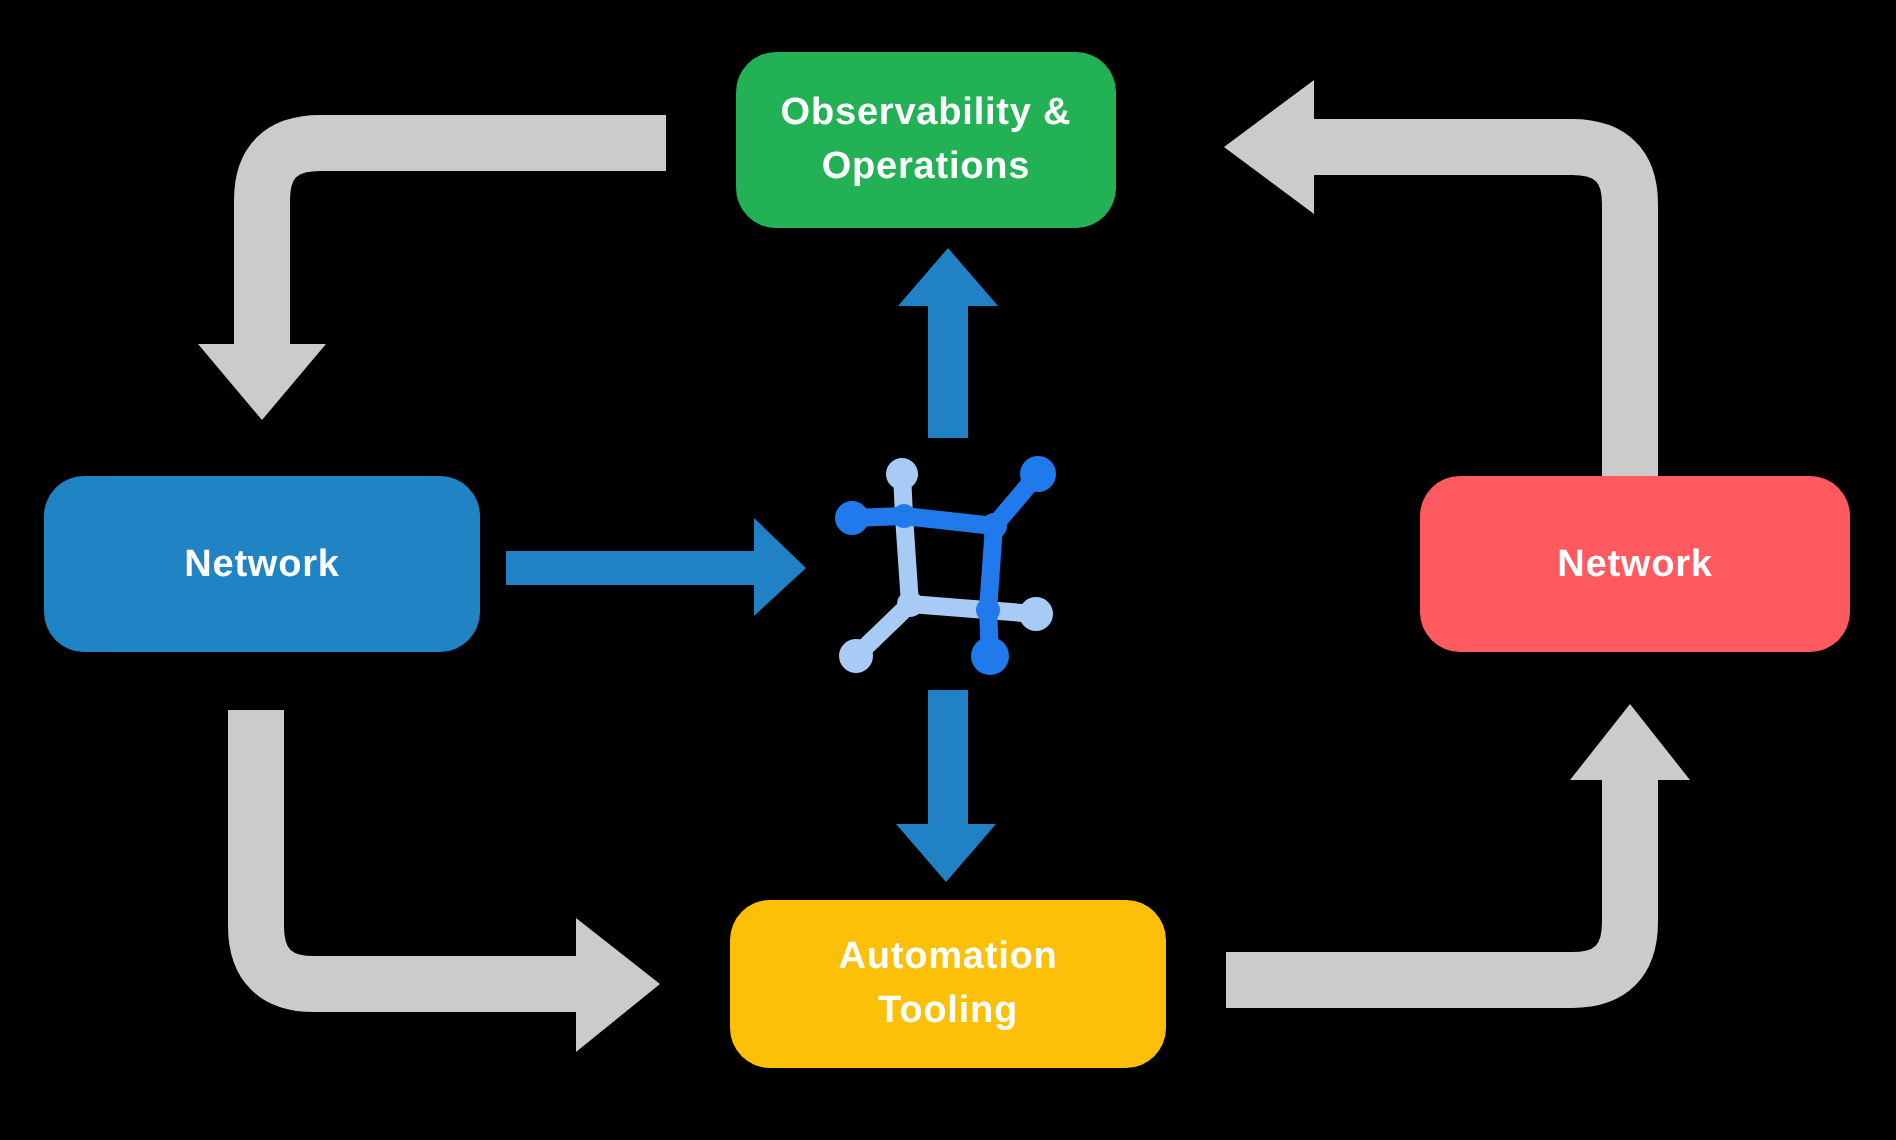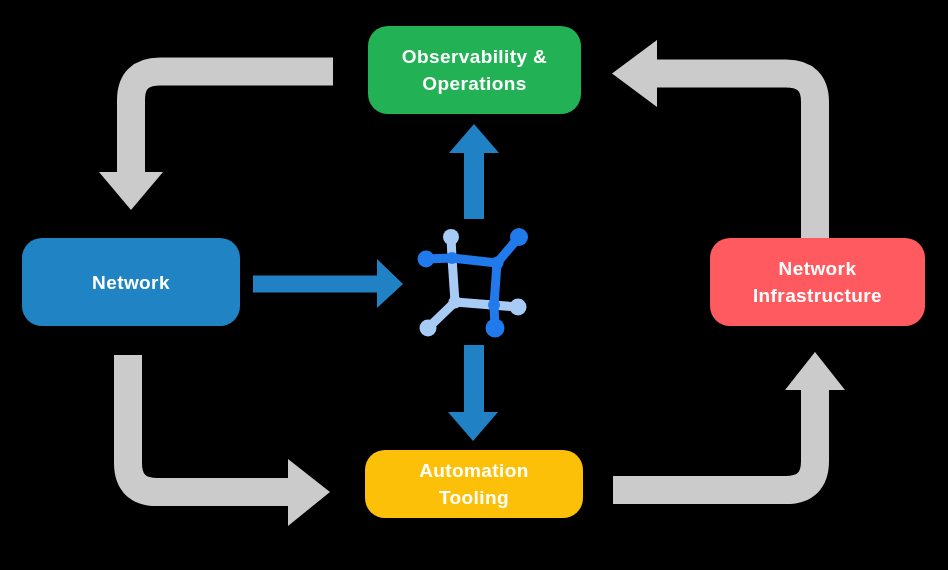--- a/index.html
+++ b/index.html
@@ -8,24 +8,24 @@
     font-family:"Liberation Sans", sans-serif;
   }
   .layer { position:absolute; left:0; top:0; }
   .node {
     position:absolute; border-radius:20px; display:flex; flex-direction:column;
     align-items:center; justify-content:center; color:#fff; text-align:center;
   }
   .node .line {
     font-size:19px; font-weight:600; line-height:27px; letter-spacing:0.4px;
   }
-  #node-observability { left:368px; top:26px;  width:213px; height:88px; }
+  #node-observability { left:368px; top:26px;  width:190px; height:88px; }
   #node-operations    { left:22px;  top:238px; width:218px; height:88px; }
   #node-infrastructure{ left:710px; top:238px; width:215px; height:88px; }
-  #node-automation    { left:365px; top:450px; width:218px; height:68px; }
+  #node-automation    { left:365px; top:450px; width:218px; height:84px; }
 </style>
 </head>
 <body>
 
 <div class="canvas" style="background: rgb(0, 0, 0);">
 
   <svg class="layer" width="948" height="570" viewBox="0 0 948 570">
 
     <g fill="none" stroke-width="28" stroke="#cbcbcb">
       <path d="M 333 71.5 L 160 71.5 Q 131 71.5 131 100 L 131 174"></path>
@@ -87,21 +87,20 @@
     <span class="line">Observability &amp;</span>
     <span class="line">Operations</span>
   </div>
 
   <div class="node" id="node-operations" style="background: rgb(32, 131, 196);">
     <span class="line">Network</span>
   </div>
 
   <div class="node" id="node-infrastructure" style="background: rgb(254, 90, 95);">
     <span class="line">Network</span>
-    <span class="line">Infrastructure</span>
   </div>
 
   <div class="node" id="node-automation" style="background: rgb(253, 192, 8);">
     <span class="line">Automation</span>
     <span class="line">Tooling</span>
   </div>
 
 </div>
 
 </body></html>

